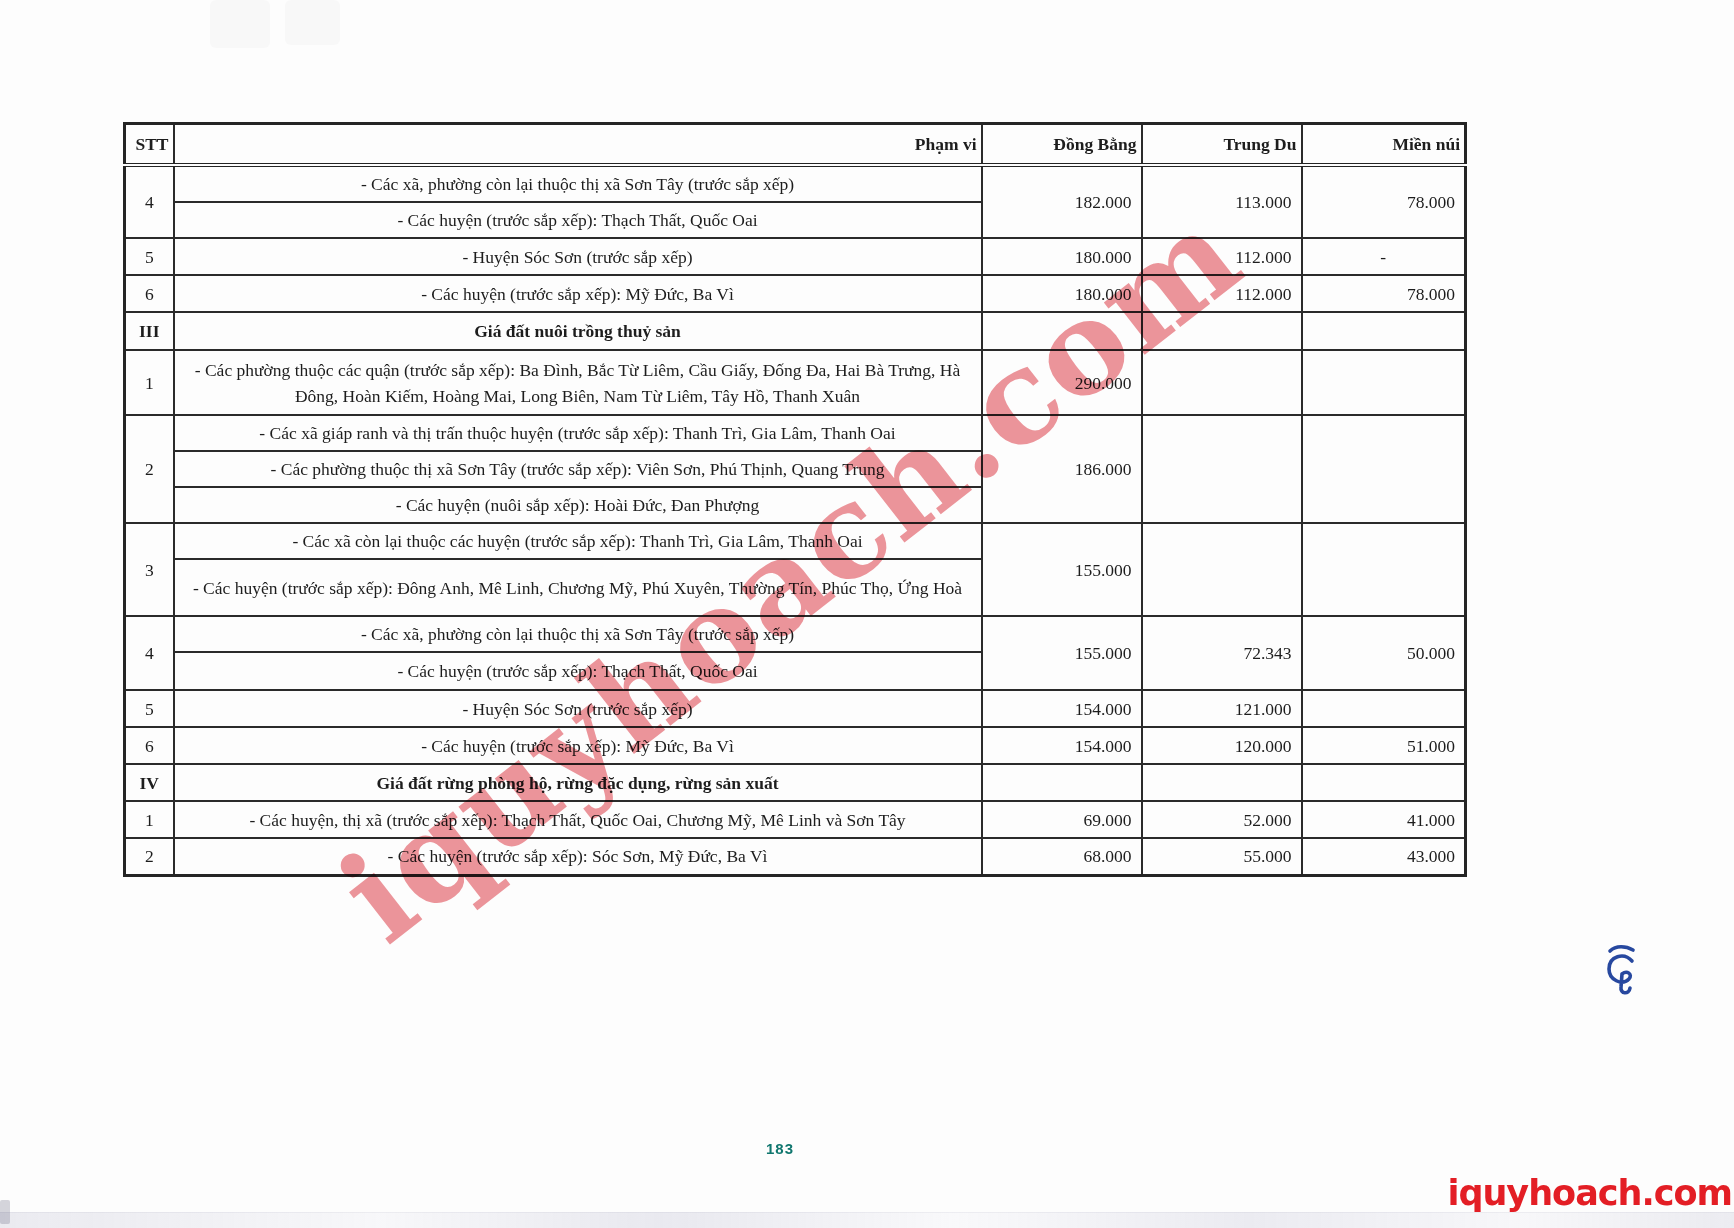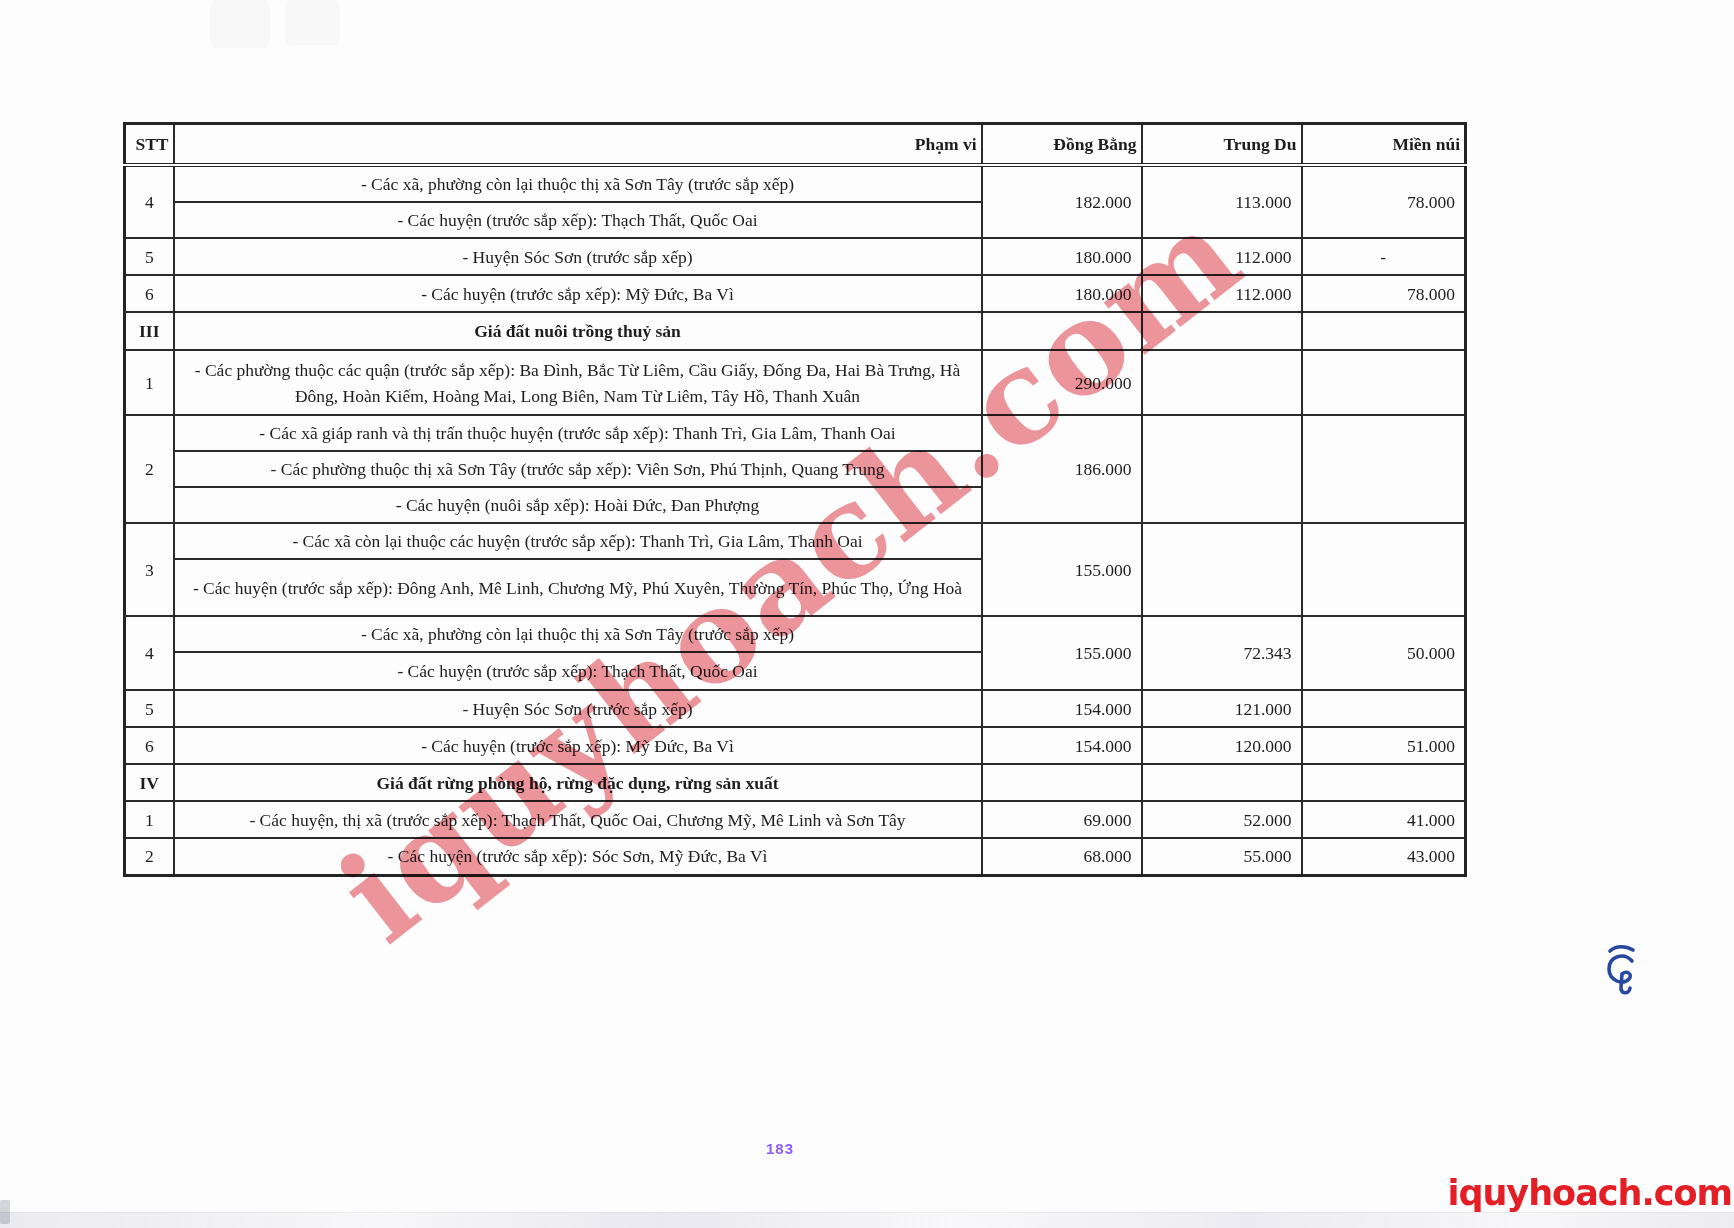--- a/index.html
+++ b/index.html
@@ -74,21 +74,21 @@
     position:absolute;right:2px;bottom:15px;
     font-family:"DejaVu Sans","Liberation Sans",sans-serif;
     font-weight:bold;
     font-size:35px;
     color:#e31e25;
     letter-spacing:-1px;
   }
   .page-number{
     position:absolute;left:766px;top:1140px;
     font-family:"Liberation Sans",sans-serif;
-    font-size:15px;font-weight:bold;color:#8b5cf6;
+    font-size:15px;font-weight:bold;color:#0f766e;
     letter-spacing:1px;
   }
   .pen-mark{position:absolute;left:1600px;top:943px;width:48px;height:56px;}
 </style>
 </head>
 <body>
 
 <div class="page">
 
   <div class="smudge" style="left:210px;top:0;width:60px;height:48px;"></div>

